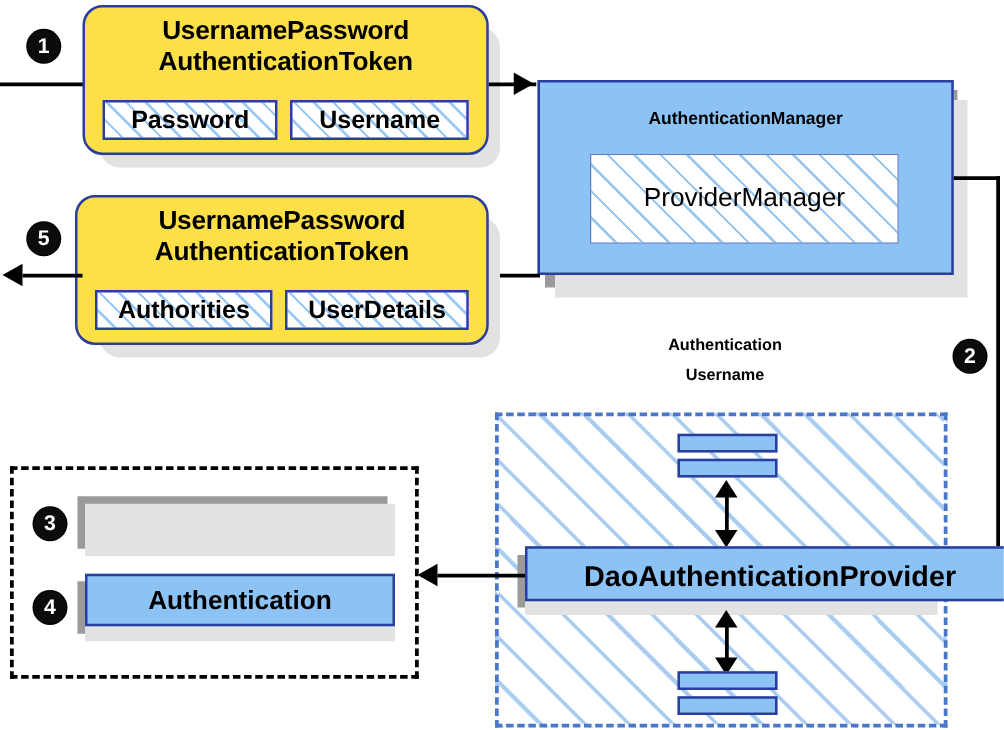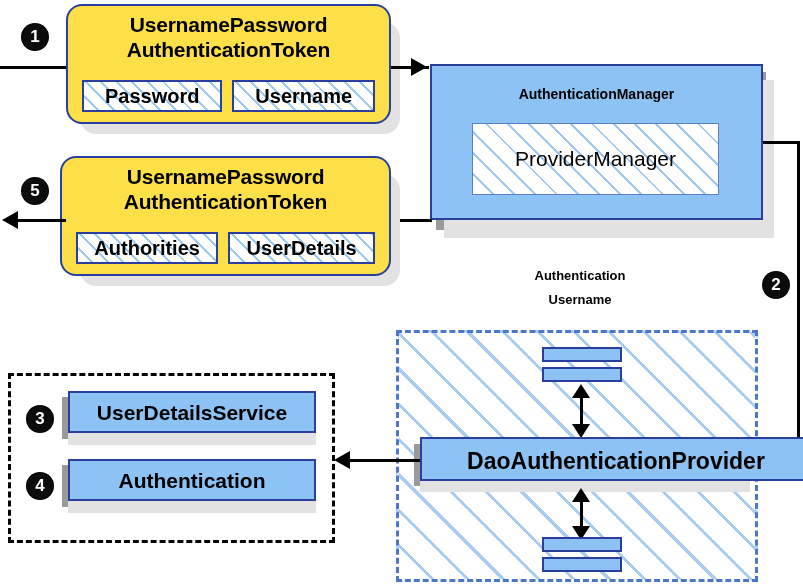--- a/index.html
+++ b/index.html
@@ -190,23 +190,20 @@
 
   <div class="hline" style="left:350px;top:459px;width:70px;"></div>
   <div class="arrow-l" style="left:334px;top:451px;"></div>
 
   <div class="dashed-black" style="left:8px;top:373px;width:327px;height:170px;"></div>
 
   <div class="bullet" style="left:27px;top:406px;">3</div>
 
   <div class="sh" style="left:62px;top:397px;width:248px;height:42px;"></div>
   <div class="sh2" style="left:68px;top:403px;width:248px;height:42px;"></div>
-  <div class="sqbox" style="left:68px;top:391px;width:248px;height:42px;">
-    <div class="label" style="top:8px;font-size:21px;">UserDetailsService</div>
-  </div>
 
   <div class="bullet" style="left:27px;top:473px;">4</div>
 
   <div class="sh" style="left:62px;top:465px;width:248px;height:42px;"></div>
   <div class="sh2" style="left:68px;top:471px;width:248px;height:42px;"></div>
   <div class="sqbox" style="left:68px;top:459px;width:248px;height:42px;">
     <div class="label" style="top:8px;font-size:21px;">Authentication</div>
   </div>
 
 </div>

